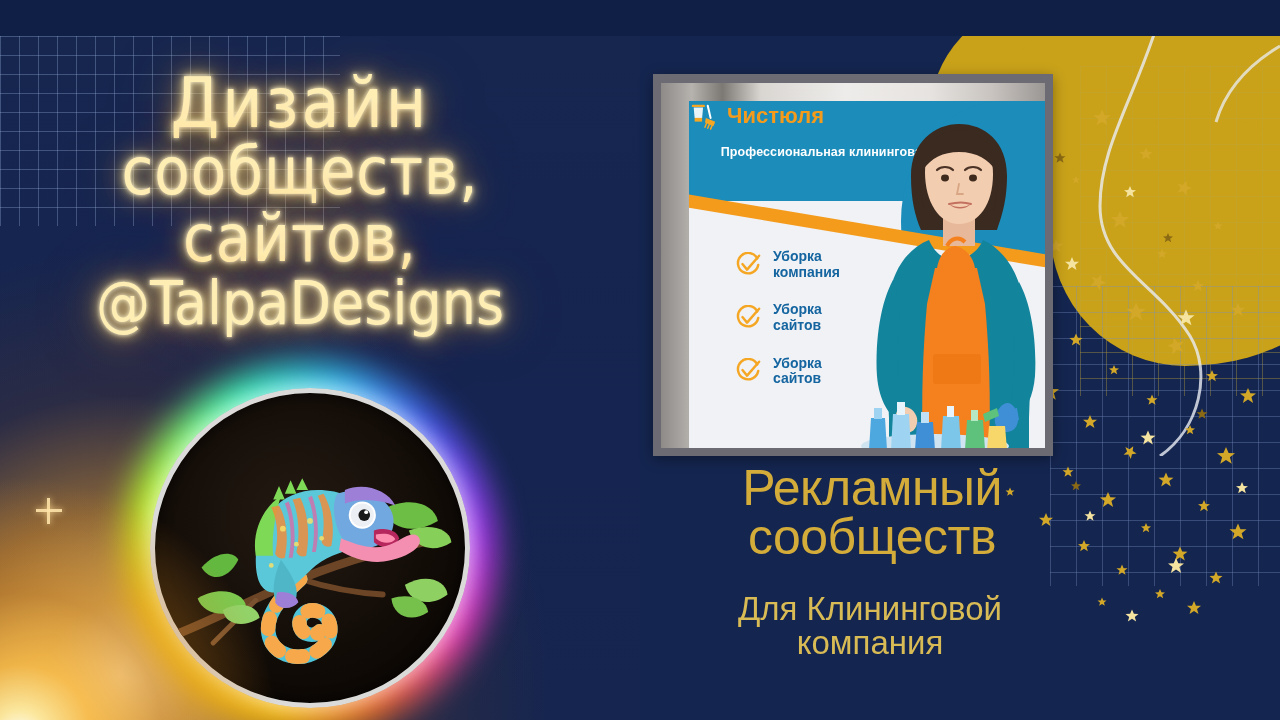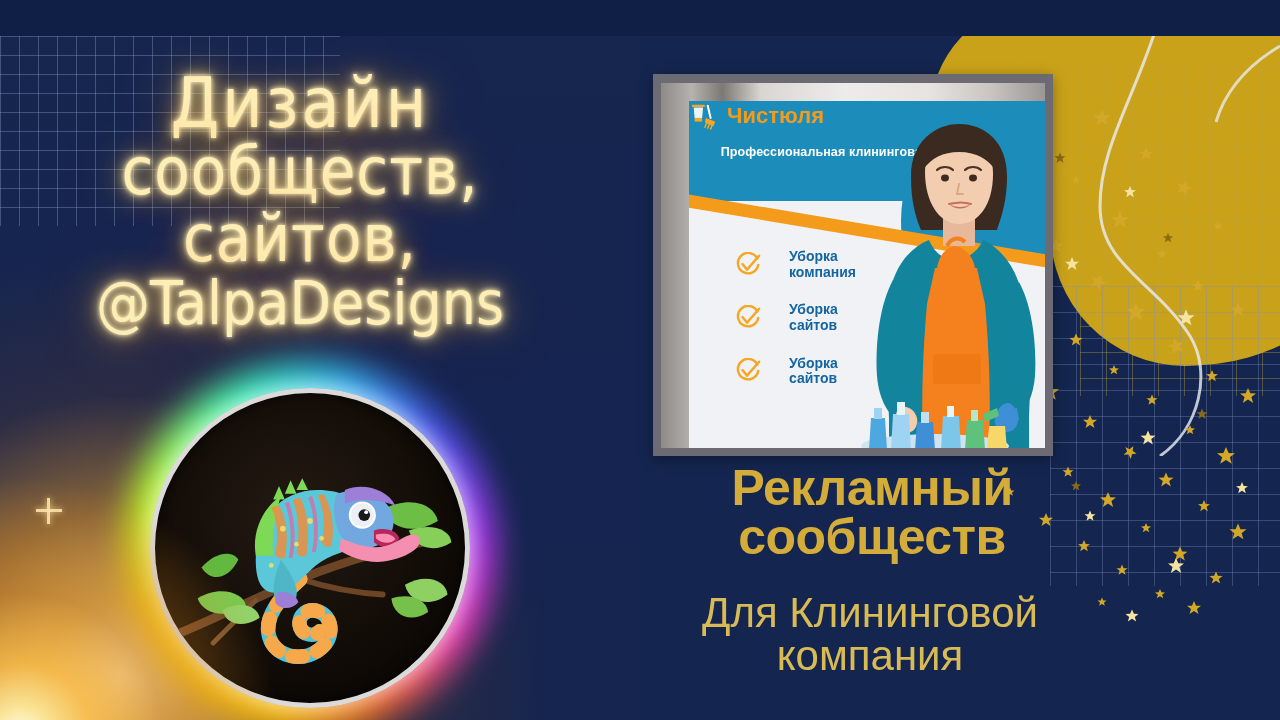--- a/index.html
+++ b/index.html
@@ -148,35 +148,35 @@
   .brand-name { font-size:22px; font-weight:bold; color:#f59b1c; font-family:"Liberation Sans", sans-serif; }
   .brand-sub1 {
     position:absolute; left:0; top:44px; width:272px; text-align:center;
     color:#fff; font-size:12.5px; font-weight:bold; letter-spacing:.1px;
   }
   .brand-sub2 {
     position:absolute; left:0; top:66px; width:272px; text-align:center;
     color:#fff; font-size:14px; font-weight:bold;
   }
   .checklist { position:absolute; left:46px; top:148px; }
-  .check-item { display:flex; align-items:center; gap:28px; margin-bottom:22px; }
+  .check-item { display:flex; align-items:center; gap:12px; margin-bottom:22px; }
   .check-ico { width:26px; height:26px; flex:none; }
   .check-txt { color:#1565a0; font-size:14px; font-weight:bold; line-height:1.12; }
   .woman { position:absolute; right:-4px; bottom:0; width:190px; height:330px; }
   .bottles { position:absolute; right:30px; bottom:-6px; width:160px; height:70px; }
 
   
   .headline {
     position:absolute; left:652px; top:428px; width:440px;
-    font-size:50px; font-weight:bold; line-height:.98;
+    font-size:50px; font-weight:normal; line-height:.98;
     color:#d4ac3a; text-align:center; letter-spacing:-.5px;
   }
   .subhead {
     position:absolute; left:640px; top:556px; width:460px;
-    font-size:42px; line-height:1.02; color:#d9bb55; text-align:center;
+    font-size:33px; line-height:1.02; color:#d9bb55; text-align:center;
   }
 </style>
 </head>
 <body>
 
 <div id="stage">
 
   <div class="left-bg"></div>
   <div class="grid-left"></div>
 

